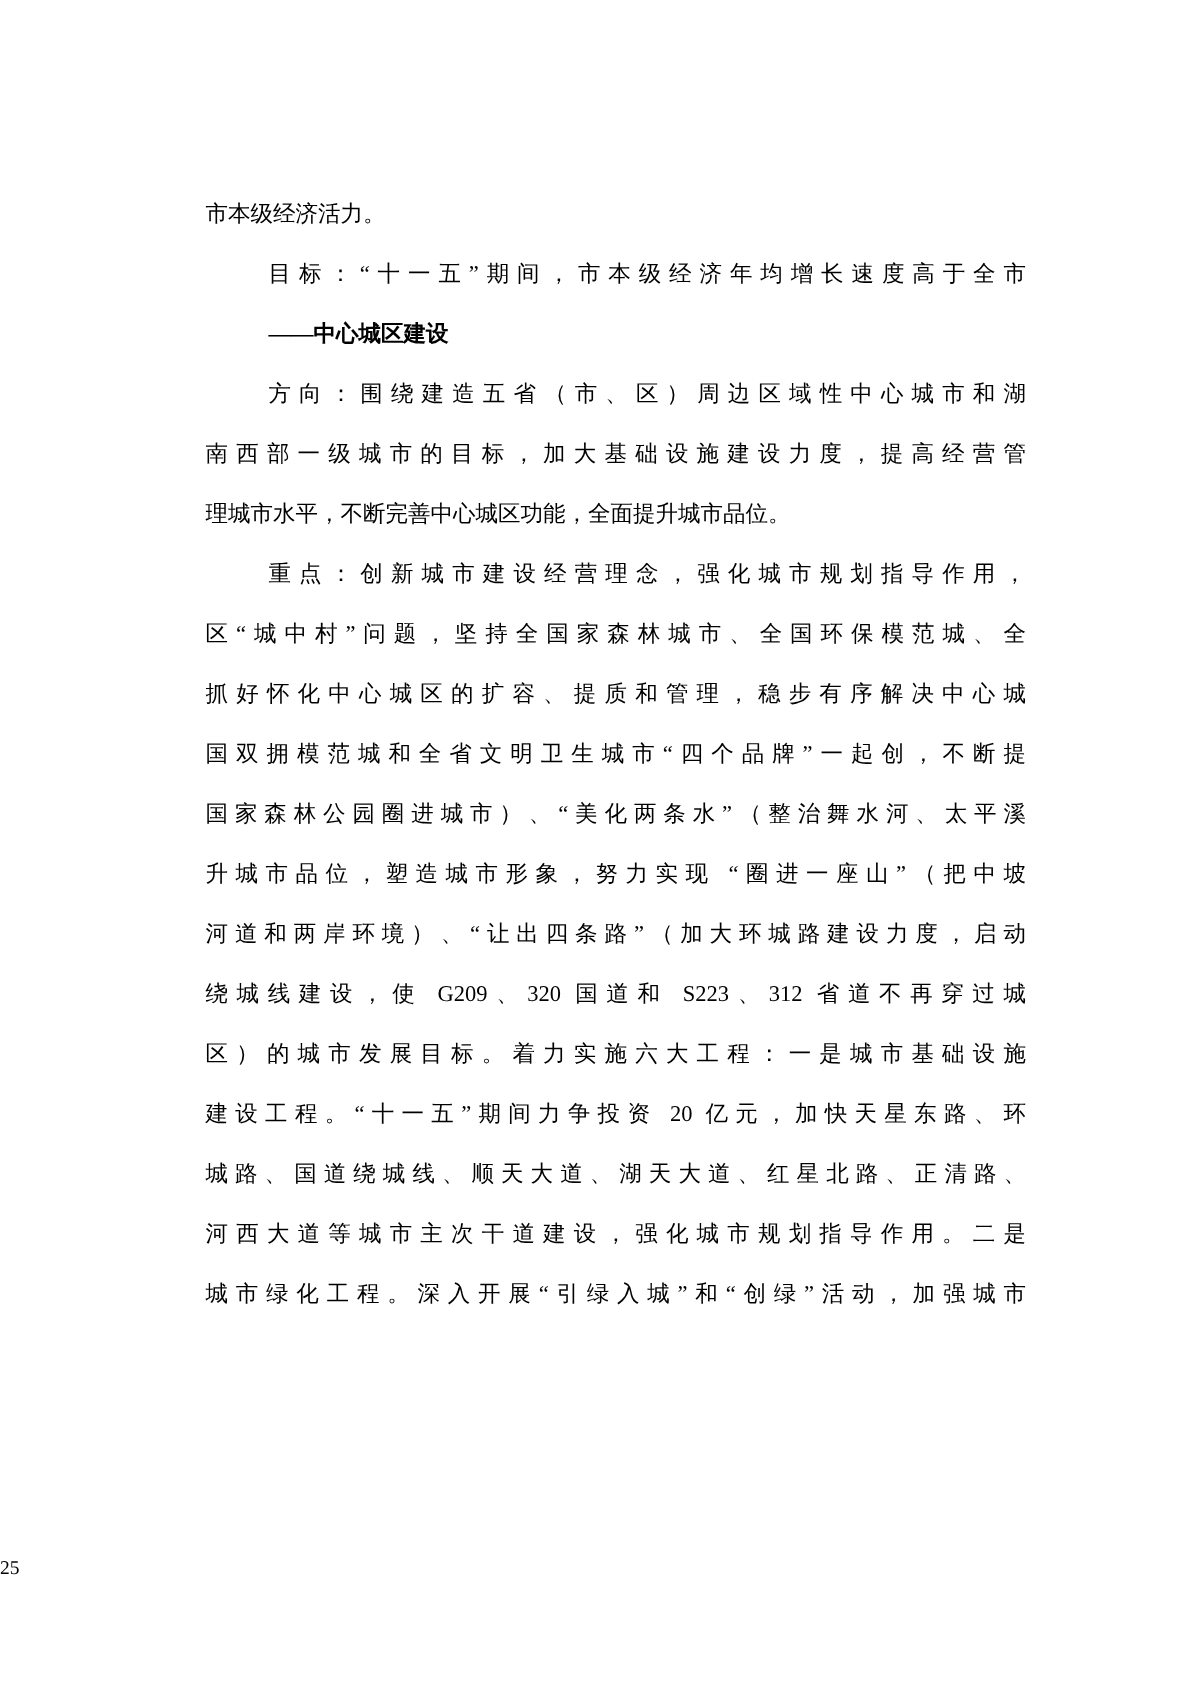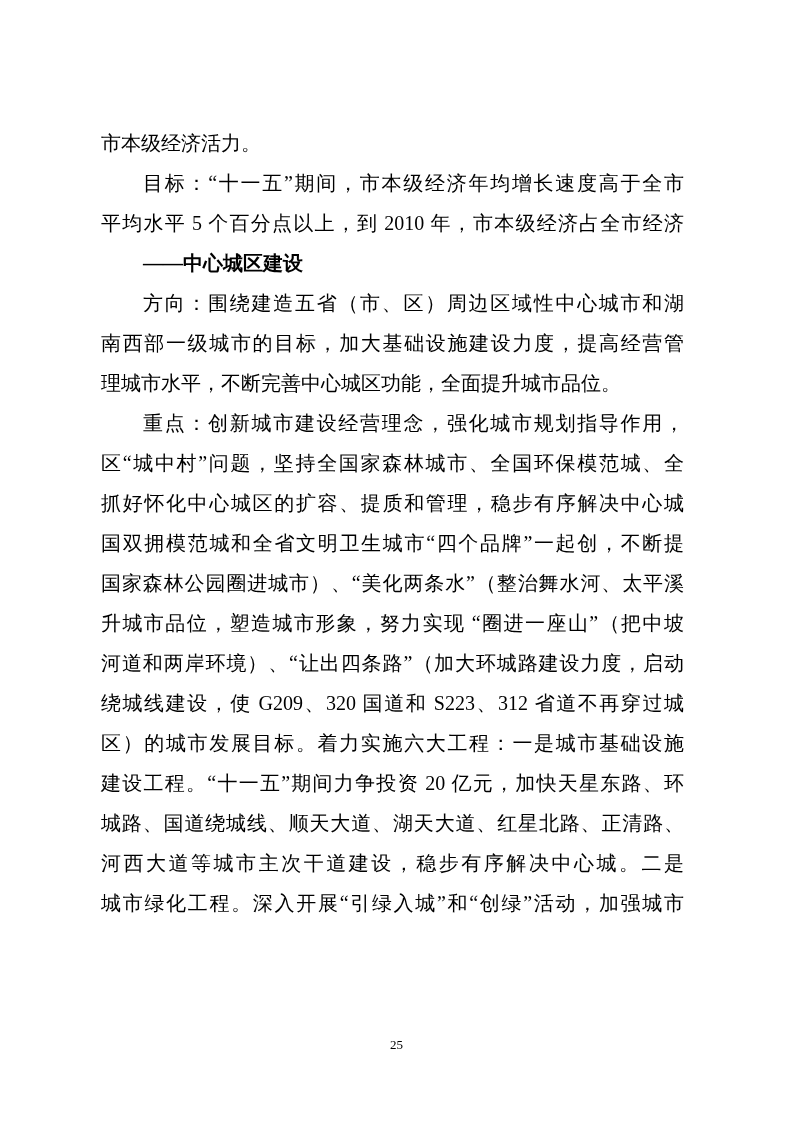--- a/index.html
+++ b/index.html
@@ -18,60 +18,59 @@
   }
   .doc-body {
     position: absolute;
     left: 101px;
     top: 123px;
     width: 583px;
   }
   .line {
     height: 40px;
     line-height: 40px;
-    font-size: 20px;
+    font-size: 15px;
     color: #000000;
     text-align: justify;
     text-align-last: left;
     text-justify: inter-ideograph;
     white-space: nowrap;
+    margin-left: 36px;
   }
   .line.j {
     white-space: normal;
     text-align-last: justify;
   }
   .line.indent {
     padding-left: 42px;
   }
   .line.bold {
     font-weight: bold;
   }
   .page-number {
     position: absolute;
     left: 0;
     right: 0;
     top: 1036px;
     height: 18px;
     line-height: 18px;
-    text-align: center;
     font-size: 13px;
     color: #000000;
   }
 </style>
 </head>
 <body>
 
 <div class="page">
   <div class="doc-body">
       <div>
         <div class="line">市本级经济活力。</div>
       </div>
       <div>
         <div class="line j indent">目标：“十一五”期间，市本级经济年均增长速度高于全市</div>
-        <div class="line j">平均水平 5 个百分点以上，到 2010 年，市本级经济占全市经济</div>
       </div>
       <div>
         <div class="line indent bold">——中心城区建设</div>
       </div>
       <div>
         <div class="line j indent">方向：围绕建造五省（市、区）周边区域性中心城市和湖</div>
         <div class="line j">南西部一级城市的目标，加大基础设施建设力度，提高经营管</div>
         <div class="line">理城市水平，不断完善中心城区功能，全面提升城市品位。</div>
       </div>
       <div>
@@ -79,18 +78,18 @@
         <div class="line j">区“城中村”问题，坚持全国家森林城市、全国环保模范城、全</div>
         <div class="line j">抓好怀化中心城区的扩容、提质和管理，稳步有序解决中心城</div>
         <div class="line j">国双拥模范城和全省文明卫生城市“四个品牌”一起创，不断提</div>
         <div class="line j">国家森林公园圈进城市）、“美化两条水”（整治舞水河、太平溪</div>
         <div class="line j">升城市品位，塑造城市形象，努力实现 “圈进一座山”（把中坡</div>
         <div class="line j">河道和两岸环境）、“让出四条路”（加大环城路建设力度，启动</div>
         <div class="line j">绕城线建设，使 G209、320 国道和 S223、312 省道不再穿过城</div>
         <div class="line j">区）的城市发展目标。着力实施六大工程：一是城市基础设施</div>
         <div class="line j">建设工程。“十一五”期间力争投资 20 亿元，加快天星东路、环</div>
         <div class="line j">城路、国道绕城线、顺天大道、湖天大道、红星北路、正清路、</div>
-        <div class="line j">河西大道等城市主次干道建设，稳步有序解决中心城。二是</div>
+        <div class="line j">河西大道等城市主次干道建设，强化城市规划指导作用。二是</div>
         <div class="line j">城市绿化工程。深入开展“引绿入城”和“创绿”活动，加强城市</div>
       </div>
     </div>
   <div class="page-number">25</div>
 </div>
 
 </body></html>

